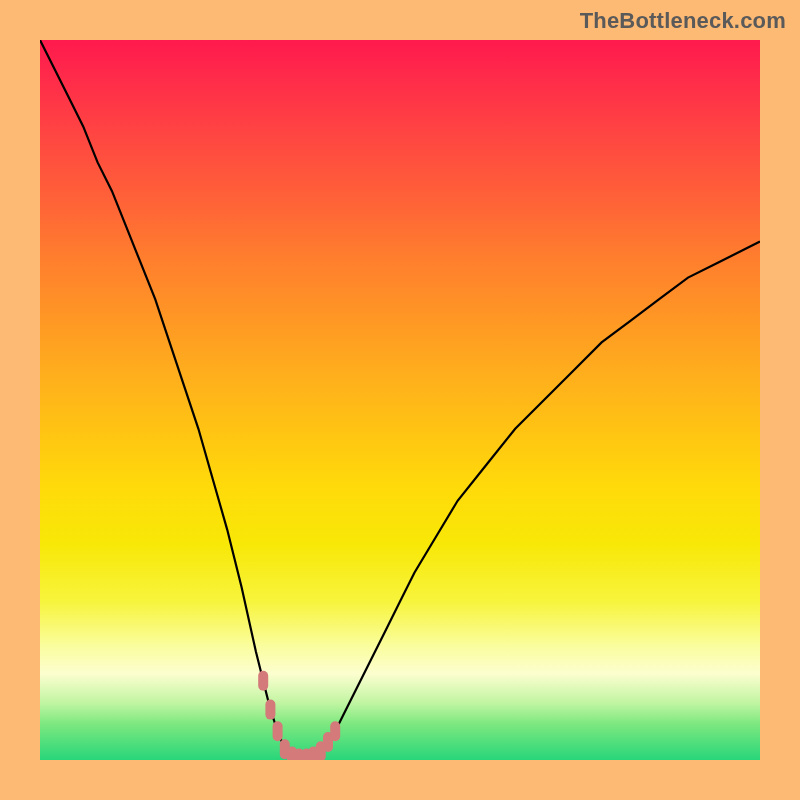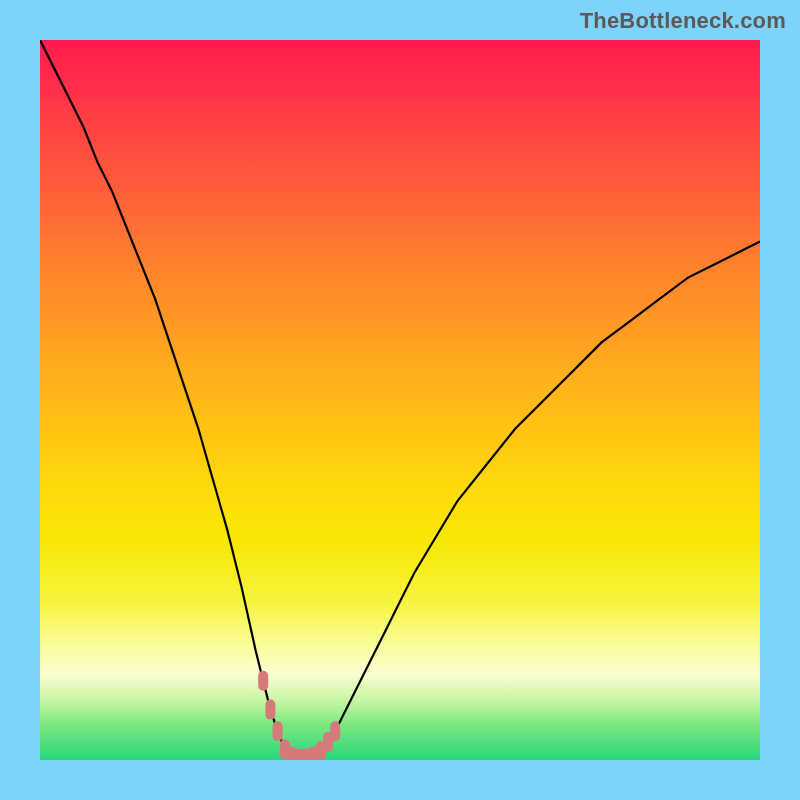--- a/index.html
+++ b/index.html
@@ -9,21 +9,21 @@
     height: 800px;
     background: #000;
     overflow: hidden;
   }
   .frame {
     position: absolute;
     top: 0;
     left: 0;
     width: 800px;
     height: 800px;
-    background: #7dd3fc;
+    background: #fdba74;
   }
   .plot {
     position: absolute;
     top: 40px;
     left: 40px;
     width: 720px;
     height: 720px;
     overflow: hidden;
   }
   .gradient-bg {

